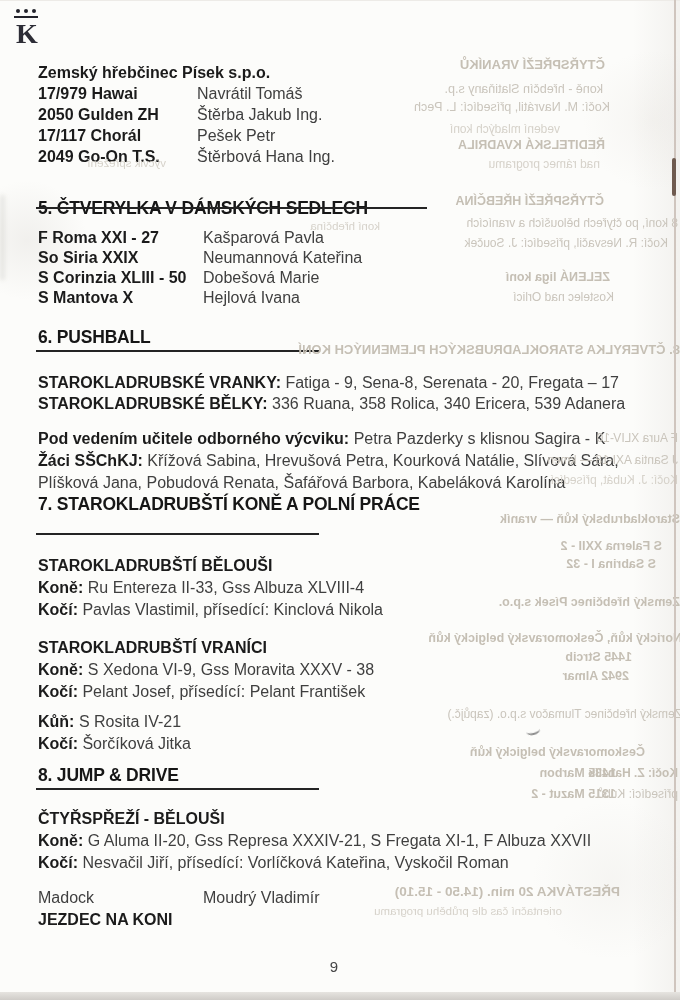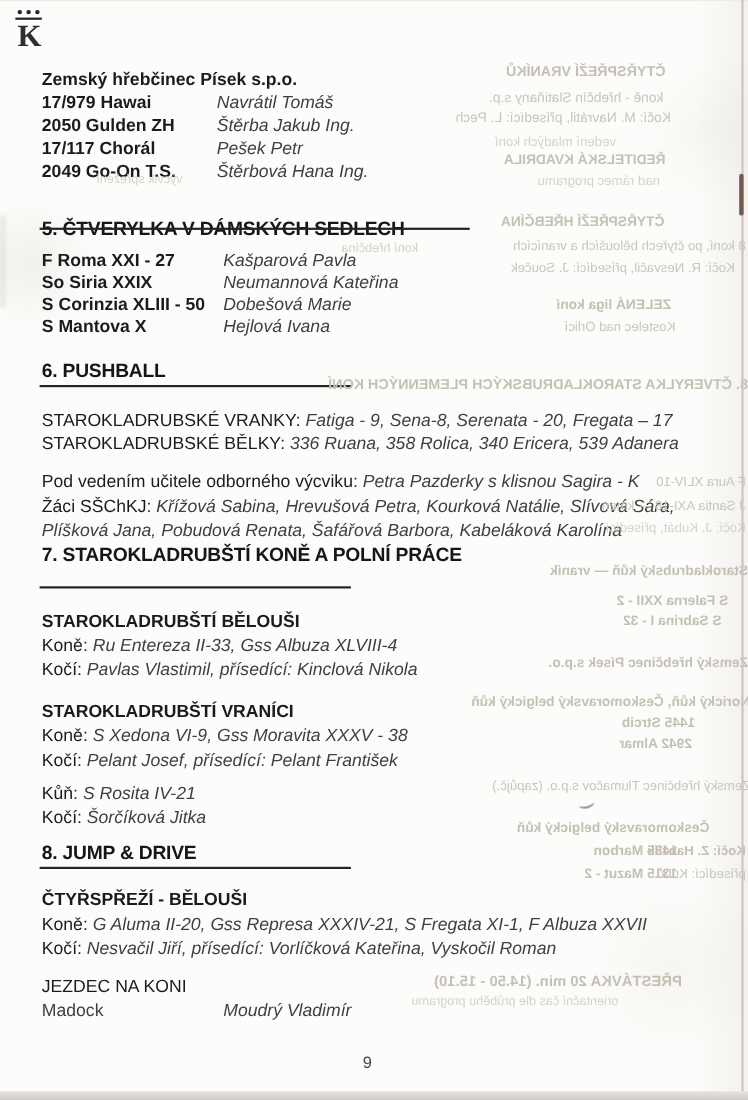--- a/index.html
+++ b/index.html
@@ -16,23 +16,23 @@
     color:#3d3d3d;
   }
   .block{position:absolute;left:38px;}
   .h{font-weight:700;color:#161616;font-size:17.5px;letter-spacing:-0.2px;white-space:nowrap;}
   .rule{position:absolute;height:2px;background:#242424;}
   .row{display:flex;font-size:16px;line-height:21px;white-space:nowrap;}
   .lbl{font-weight:700;color:#1b1b1b;flex:0 0 auto;}
   .plain{font-weight:400;color:#3f3f3f;flex:0 0 auto;}
   .w159{width:159px;}
   .w165{width:165px;}
-  .val{color:#3f3f3f;font-style:italic;}
+  .val{color:#3f3f3f;}
   .txt{font-size:16px;line-height:22px;color:#3f3f3f;}
-  .ld{font-weight:400;color:#1b1b1b;text-align:center;}
+  .ld{font-weight:700;color:#1b1b1b;text-align:center;}
   .gtitle{font-weight:700;color:#1b1b1b;}
   .pagenum{position:absolute;left:0;top:958px;width:668px;text-align:center;font-size:15px;color:#454545;}
   
   .logo{position:absolute;left:13px;top:9px;width:28px;}
   .logo-dots{display:flex;justify-content:center;gap:4px;padding-bottom:3px;border-bottom:2px solid #23232b;width:24px;margin-left:1px;}
   .dot{width:4px;height:4px;border-radius:50%;background:#23232b;}
   .logo-k{font-family:"Liberation Serif","DejaVu Serif",serif;font-size:28px;font-weight:600;line-height:1;color:#2d2d36;margin-top:2px;margin-left:3px;}
   
   .ghost{position:absolute;white-space:nowrap;transform:scaleX(-1);color:#cac5bc;
          filter:blur(0.55px);font-size:12.5px;line-height:1;}
@@ -139,25 +139,25 @@
   <div class="rule" style="left:36px;top:788px;width:283px"></div>
 
   <div class="block txt" style="top:808px">
     <div class="gtitle">ČTYŘSPŘEŽÍ - BĚLOUŠI</div>
     <div><span class="ld">Koně:</span><span class="val"> G Aluma II-20, Gss Represa XXXIV-21, S Fregata XI-1, F Albuza XXVII</span></div>
     <div><span class="ld">Kočí:</span><span class="val"> Nesvačil Jiří, přísedící: Vorlíčková Kateřina, Vyskočil Roman</span></div>
   </div>
 
   <div class="block" style="top:887px">
     <div class="row" style="line-height:22px">
-      <span class="ld" style="font-size:16px">JEZDEC NA KONI</span>
-    </div>
-    <div class="row" style="line-height:22px">
       <span class="plain w165">Madock</span>
       <span class="val">Moudrý Vladimír</span>
+    </div>
+    <div class="row" style="line-height:22px">
+      <span class="ld" style="font-size:16px">JEZDEC NA KONI</span>
     </div>
   </div>
 
   <div class="pagenum">9</div>
 
   <div>
     <span class="ghost gb" style="left:445px;top:58px;width:160px;font-size:13px">ČTYŘSPŘEŽÍ VRANÍKŮ</span>
     <span class="ghost" style="left:438px;top:83px;width:165px">koně - hřebčín Slatiňany s.p.</span>
     <span class="ghost" style="left:430px;top:101px;width:180px">Kočí: M. Navrátil, přísedící: L. Pech</span>
     <span class="ghost gf" style="left:440px;top:123px;width:120px;font-size:12px">vedení mladých koní</span>

